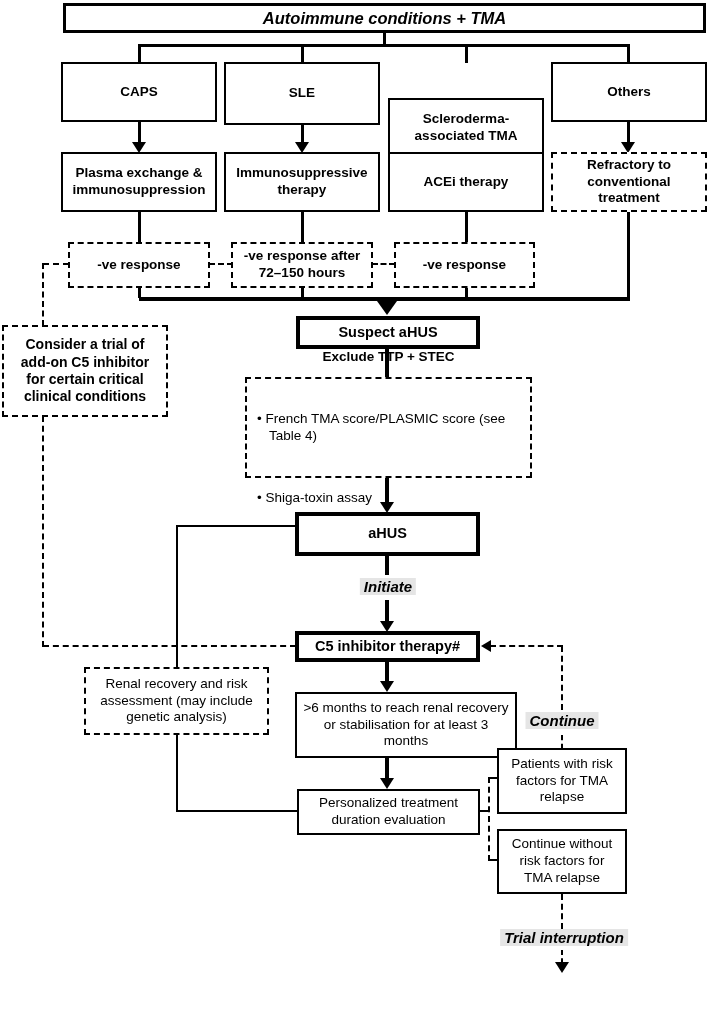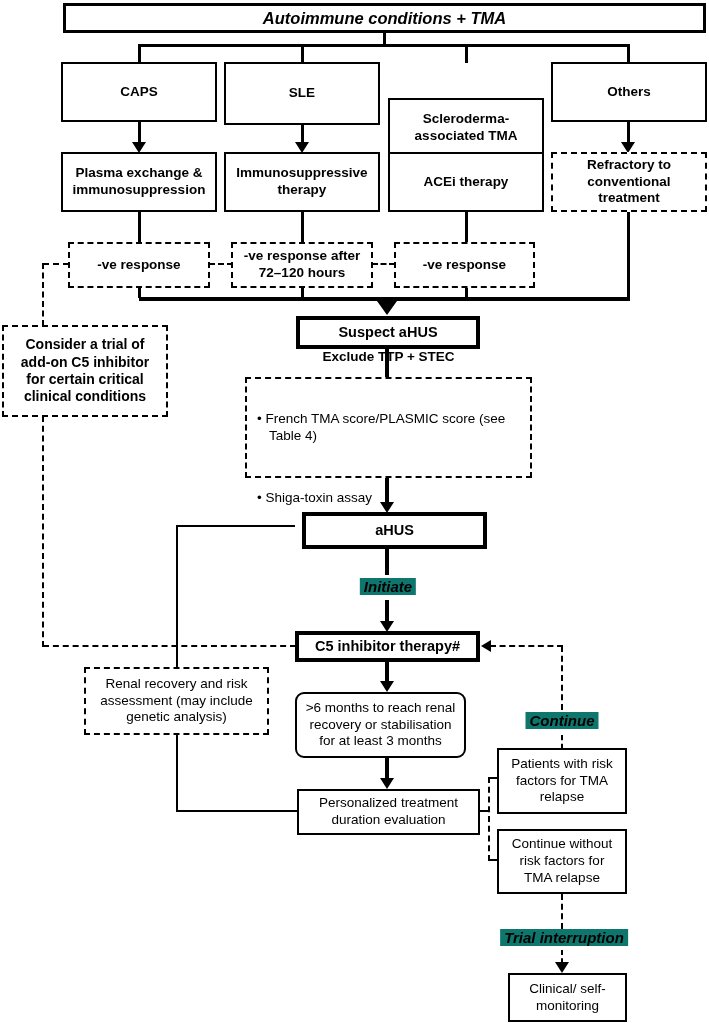--- a/index.html
+++ b/index.html
@@ -20,21 +20,21 @@
   .ln{position:absolute;background:#000;z-index:1;}
   .dln{position:absolute;z-index:1;}
   .dh{border-top:2px dashed #000;}
   .dv{border-left:2px dashed #000;}
   .ah{position:absolute;width:0;height:0;z-index:1;}
   .ah.down{border-left:7px solid transparent;border-right:7px solid transparent;border-top:11px solid #000;}
   .ah.bigdown{border-left:10px solid transparent;border-right:10px solid transparent;border-top:14px solid #000;}
   .ah.left{border-top:6px solid transparent;border-bottom:6px solid transparent;border-right:10px solid #000;}
   .lbl{
     position:absolute;z-index:3;font-weight:700;font-style:italic;font-size:15px;
-    transform:translateX(-50%);white-space:nowrap;background:#0f766e;padding:0 4px;
+    transform:translateX(-50%);white-space:nowrap;background:#e5e5e5;padding:0 4px;
   }
   .exclude-box{flex-direction:column;align-items:stretch;justify-content:center;
     font-weight:400;text-align:left;padding:4px 10px;gap:45px;}
   .exclude-box .hd{font-weight:700;text-align:center;margin-bottom:1px;}
   .exclude-box .bl{padding-left:12px;text-indent:-12px;}
   .exclude-box .bl::before{content:"• ";}
 </style>
 </head>
 <body>
 
@@ -130,71 +130,68 @@
     <span>ACEi therapy</span>
   </div>
   <div class="bx dash" style="left:551px;top:152px;width:156px;height:60px;">
     <span>Refractory to conventional treatment</span>
   </div>
 
   <div class="bx dash" style="left:68px;top:242px;width:142px;height:46px;">
     <span>-ve response</span>
   </div>
   <div class="bx dash" style="left:231px;top:242px;width:142px;height:46px;">
-    <span>-ve response after 72–120 hours</span>
+    <span>-ve response after 72–150 hours</span>
   </div>
   <div class="bx dash" style="left:394px;top:242px;width:141px;height:46px;">
     <span>-ve response</span>
   </div>
 
   <div class="bx dash" style="left:2px;top:325px;width:166px;height:92px;font-size:14px;">
     <span>Consider a trial of add-on C5 inhibitor for certain critical clinical conditions</span>
   </div>
 
   <div class="bx thick" style="left:296px;top:316px;width:184px;height:33px;">
     <span>Suspect aHUS</span>
   </div>
 
   <div class="bx dash exclude-box" style="left:245px;top:377px;width:287px;height:101px;">
     <div class="hd">Exclude TTP + STEC</div>
     <div class="bl">French TMA score/PLASMIC score (see Table 4)</div>
     <div class="bl">Shiga-toxin assay</div>
   </div>
 
-  <div class="bx thick" style="left:302px;top:512px;width:185px;height:37px;text-align:right;">
+  <div class="bx thick" style="left:295px;top:512px;width:185px;height:44px;text-align:right;">
     <span>aHUS</span>
   </div>
 
   <div class="lbl" style="left:388px;top:578px;">Initiate</div>
 
   <div class="bx thick" style="left:295px;top:631px;width:185px;height:31px;">
     <span>C5 inhibitor therapy#</span>
   </div>
 
   <div class="bx dash reg" style="left:84px;top:667px;width:185px;height:68px;">
     <span>Renal recovery and risk assessment (may include genetic analysis)</span>
   </div>
 
-  <div class="bx reg" style="left:295px;top:692px;width:171px;height:66px;border-radius:9px;">
+  <div class="bx reg" style="left:295px;top:692px;width:222px;height:66px;">
     <span>&gt;6 months to reach renal recovery or stabilisation for at least 3 months</span>
   </div>
 
   <div class="lbl" style="left:562px;top:712px;">Continue</div>
 
   <div class="bx reg" style="left:497px;top:748px;width:130px;height:66px;">
     <span>Patients with risk factors for TMA relapse</span>
   </div>
 
   <div class="bx reg" style="left:297px;top:789px;width:183px;height:46px;">
     <span>Personalized treatment duration evaluation</span>
   </div>
 
   <div class="bx reg" style="left:497px;top:829px;width:130px;height:65px;">
     <span>Continue without risk factors for TMA relapse</span>
   </div>
 
   <div class="lbl" style="left:564px;top:929px;">Trial interruption</div>
 
-  <div class="bx reg" style="left:508px;top:973px;width:119px;height:49px;">
-    <span>Clinical/ self-monitoring</span>
-  </div>
 
 </div>
 
 </body></html>

